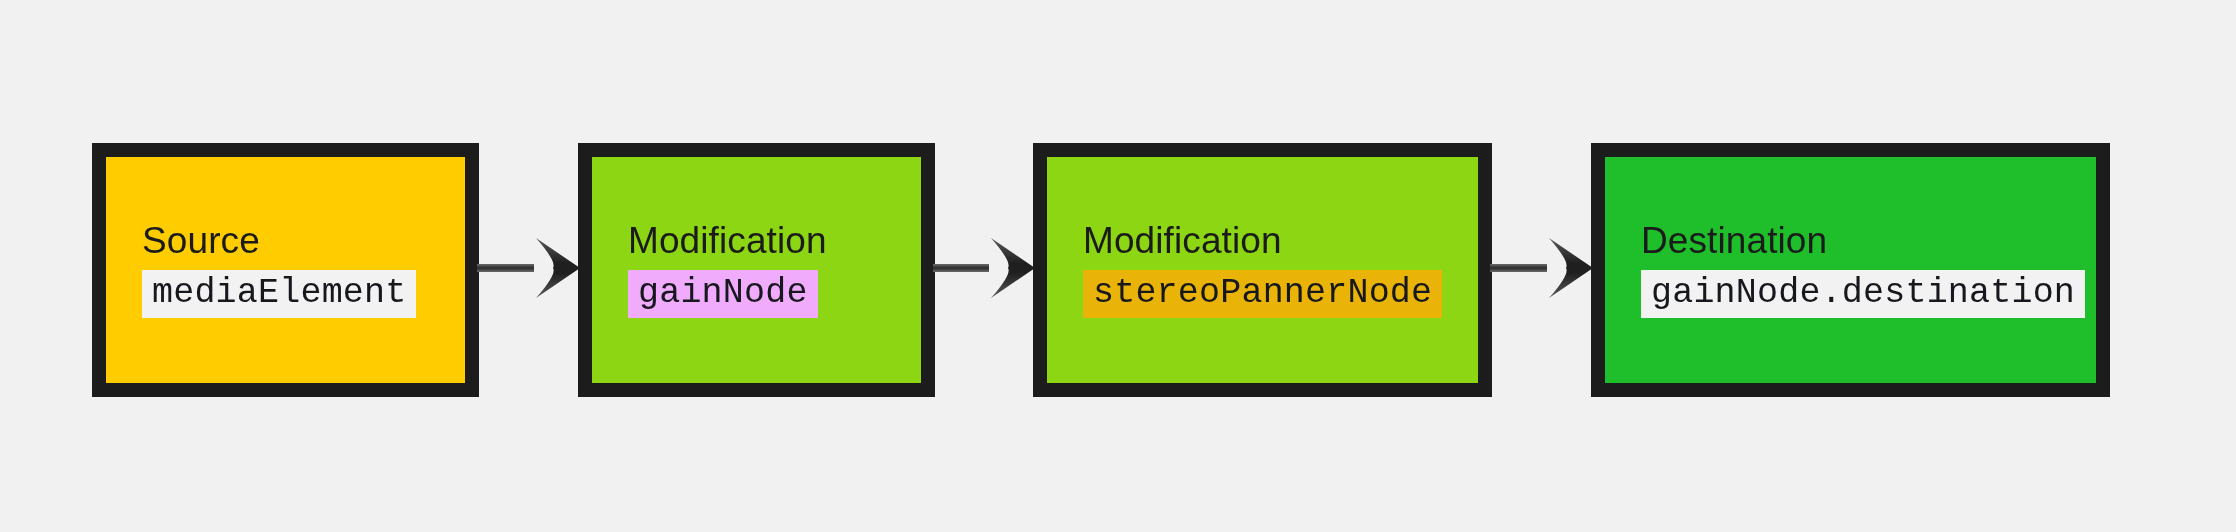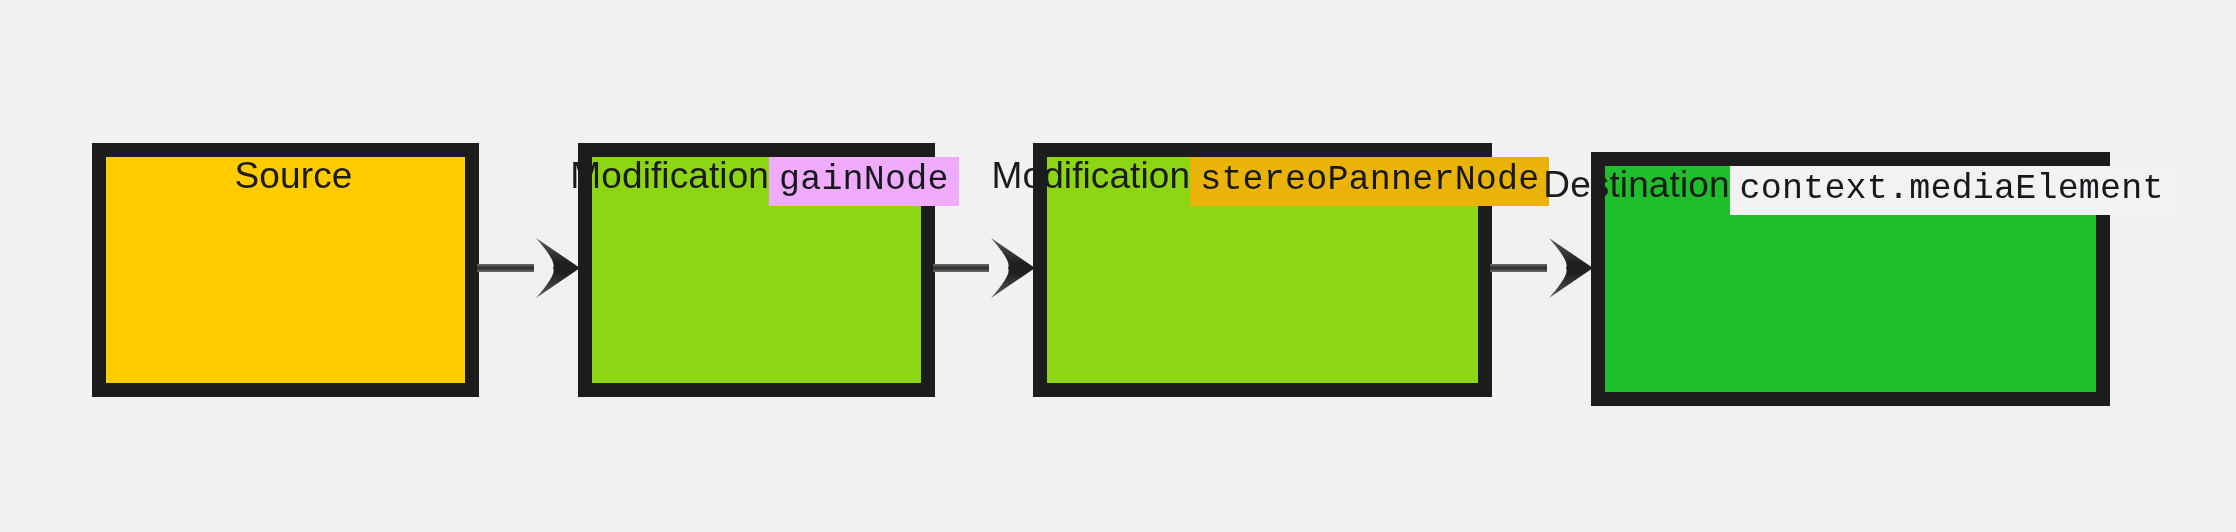--- a/index.html
+++ b/index.html
@@ -21,20 +21,21 @@
   }
 
   
   .node {
     position: absolute;
     box-sizing: border-box;
     border-style: solid;
     border-color: #1c1c1c;
     border-width: 14px;
     display: flex;
+    flex-direction: column;
     justify-content: center;
     align-items: flex-start;
     padding-left: 36px;
     padding-right: 20px;
   }
   .node-title {
     font-family: "Liberation Sans", sans-serif;
     font-size: 37px;
     line-height: 1.0;
     color: #1b1b1b;
@@ -63,35 +64,36 @@
     pointer-events: none;
   }
 </style>
 </head>
 <body style="background: rgb(241, 241, 241);">
 
 <div id="diagram" style="background: rgb(241, 241, 241); width: 2236px; height: 532px;">
 
   <div class="node" id="node-source" style="left: 92px; top: 143px; width: 387px; height: 254px; background: rgb(255, 204, 0); border-color: rgb(28, 28, 28);">
     <div class="node-title" style="color: rgb(27, 27, 27);">Source</div>
+    <div class="node-code" style="background: rgb(242, 242, 242);">mediaElement</div>
   </div>
 
   <div class="node" id="node-gain" style="left: 578px; top: 143px; width: 357px; height: 254px; background: rgb(140, 214, 19); border-color: rgb(28, 28, 28);">
     <div class="node-title" style="color: rgb(27, 27, 27);">Modification</div>
     <div class="node-code" style="background: #f0abfc;">gainNode</div>
   </div>
 
   <div class="node" id="node-panner" style="left: 1033px; top: 143px; width: 459px; height: 254px; background: rgb(140, 214, 19); border-color: rgb(28, 28, 28);">
     <div class="node-title" style="color: rgb(27, 27, 27);">Modification</div>
     <div class="node-code" style="background: #eab308;">stereoPannerNode</div>
   </div>
 
-  <div class="node" id="node-destination" style="left: 1591px; top: 143px; width: 519px; height: 254px; background: rgb(31, 190, 43); border-color: rgb(28, 28, 28); margin-top: 9px;">
+  <div class="node" id="node-destination" style="left: 1591px; top: 143px; width: 519px; height: 254px; background: rgb(31, 190, 43); border-color: rgb(28, 28, 28);">
     <div class="node-title" style="color: rgb(27, 27, 27);">Destination</div>
-    <div class="node-code" style="background: rgb(242, 242, 242);">context.mediaElement</div>
+    <div class="node-code" style="background: rgb(242, 242, 242);">gainNode.destination</div>
   </div>
 
   <svg id="edges" viewBox="0 0 2236 532">
     <defs>
       <linearGradient id="arrowShade" x1="0" y1="0" x2="0" y2="1">
         <stop offset="0%" stop-color="#5a5a5a"></stop>
         <stop offset="42%" stop-color="#1f1f1f"></stop>
         <stop offset="58%" stop-color="#1f1f1f"></stop>
         <stop offset="100%" stop-color="#5a5a5a"></stop>
       </linearGradient>

